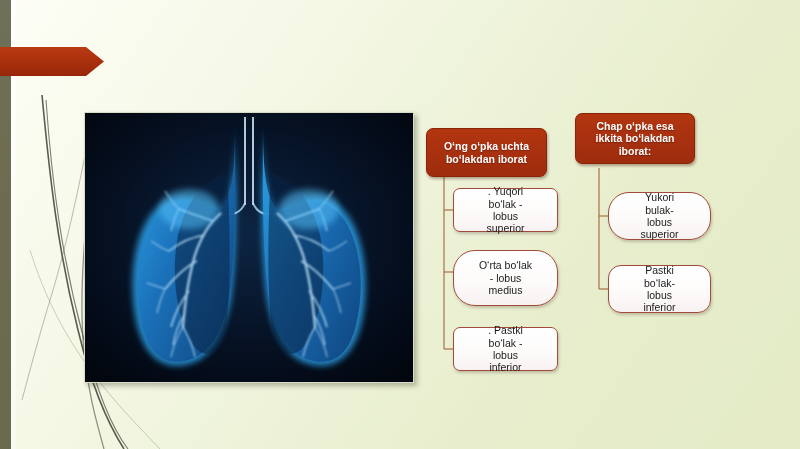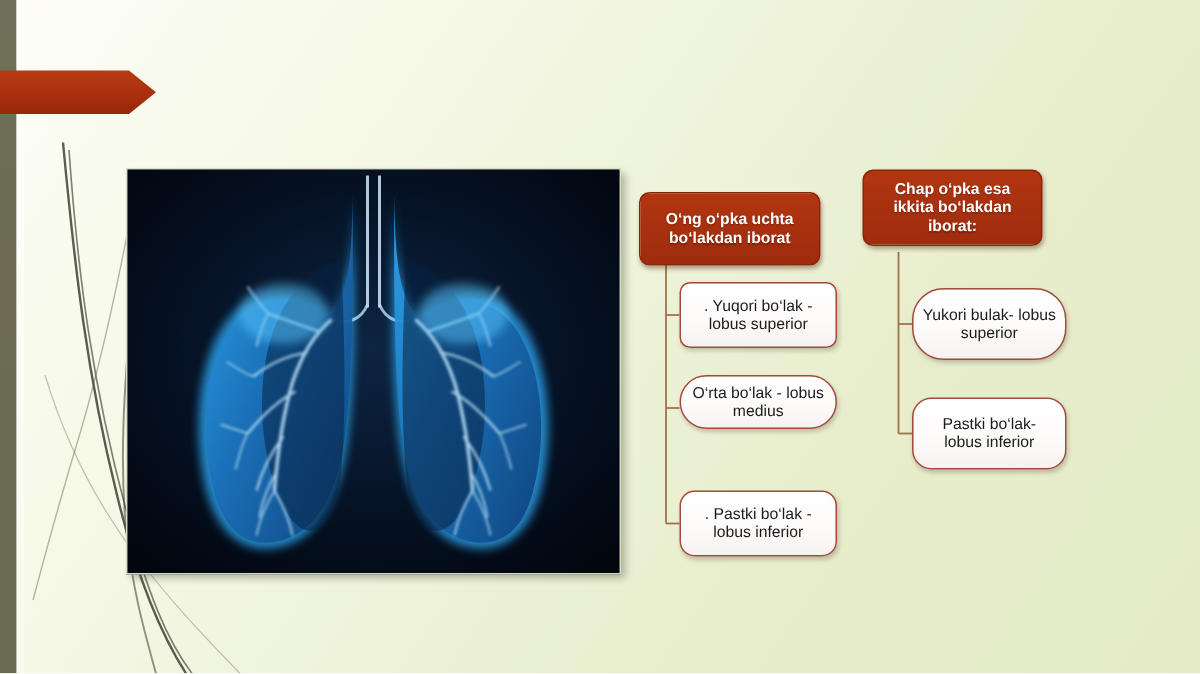--- a/index.html
+++ b/index.html
@@ -118,29 +118,29 @@
     text-shadow: 0 1px 1px rgba(90,25,5,0.6);
   }
 
   .node-child {
     color: #1b1b1b;
     font-size: 10.5px;
     border-radius: 7px;
     border: 1px solid #a24b3a;
     background: linear-gradient(180deg, #ffffff 0%, #fdfbfa 55%, #f7f2f1 100%);
     box-shadow: 1px 2px 3px rgba(90,70,60,0.28);
-    padding: 3px 6px;
+    padding: 3px 24px;
     text-align: center;
   }
 
   
   #node-right-lung-title { left: 1px;  top: 12px;  width: 121px; height: 49px; margin-top: 16px; }
   #node-rl-upper        { left: 28px;  top: 88px;  width: 105px; height: 44px; }
-  #node-rl-middle       { left: 28px;  top: 150px; width: 105px; height: 36px; border-radius: 22px; }
-  #node-rl-lower        { left: 28px;  top: 227px; width: 105px; height: 44px; border-radius: 10px; }
+  #node-rl-middle       { left: 28px;  top: 150px; width: 105px; height: 56px; border-radius: 22px; }
+  #node-rl-lower        { left: 28px;  top: 227px; width: 105px; height: 44px; }
 
   
   #node-left-lung-title { left: 150px; top: 13px;  width: 120px; height: 51px; }
   #node-ll-upper        { left: 183px; top: 92px;  width: 103px; height: 48px; border-radius: 21px; }
   #node-ll-lower        { left: 183px; top: 165px; width: 103px; height: 48px; border-radius: 13px; }
 </style>
 </head>
 <body>
 
 <div id="slide">

